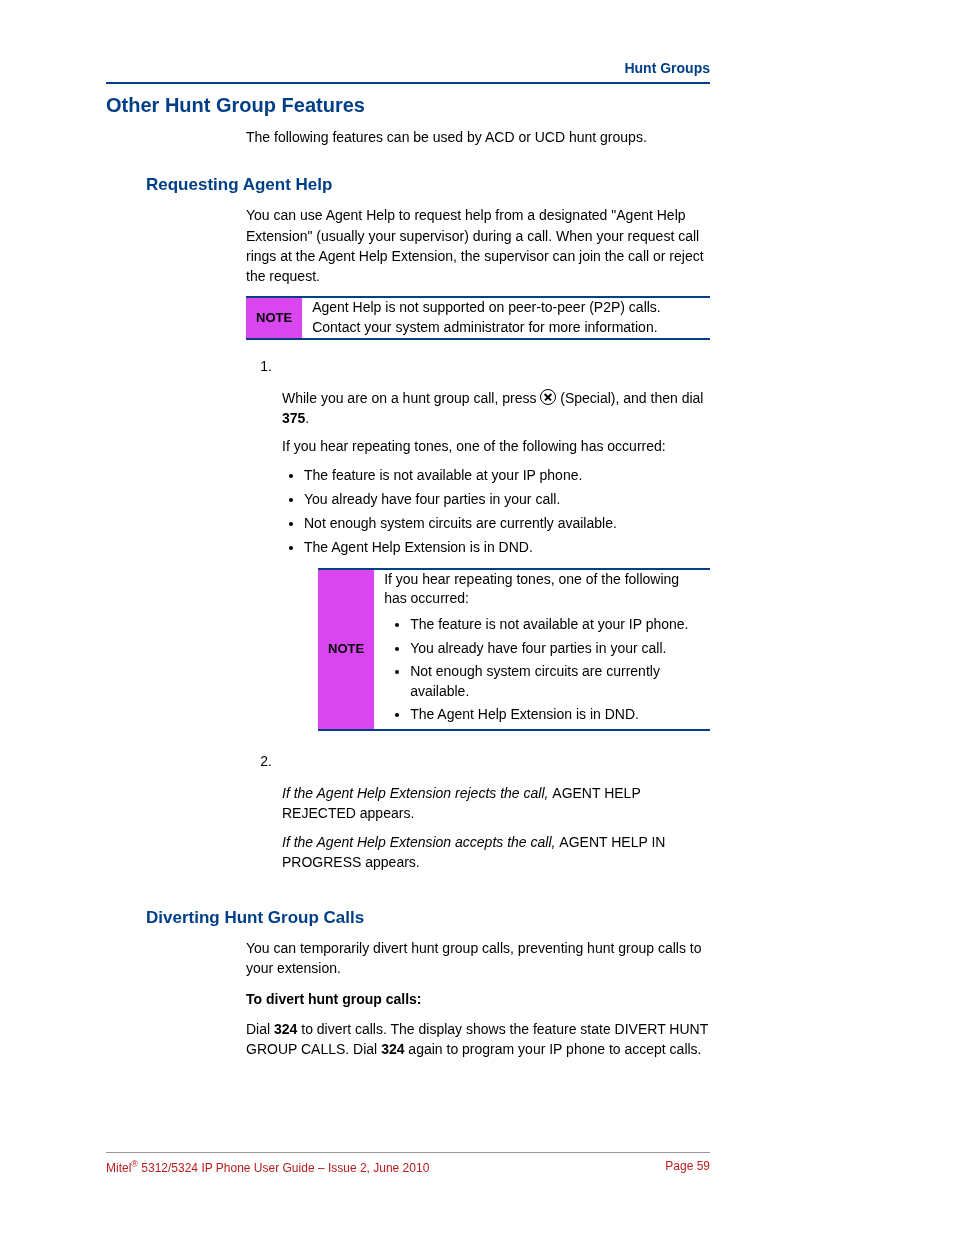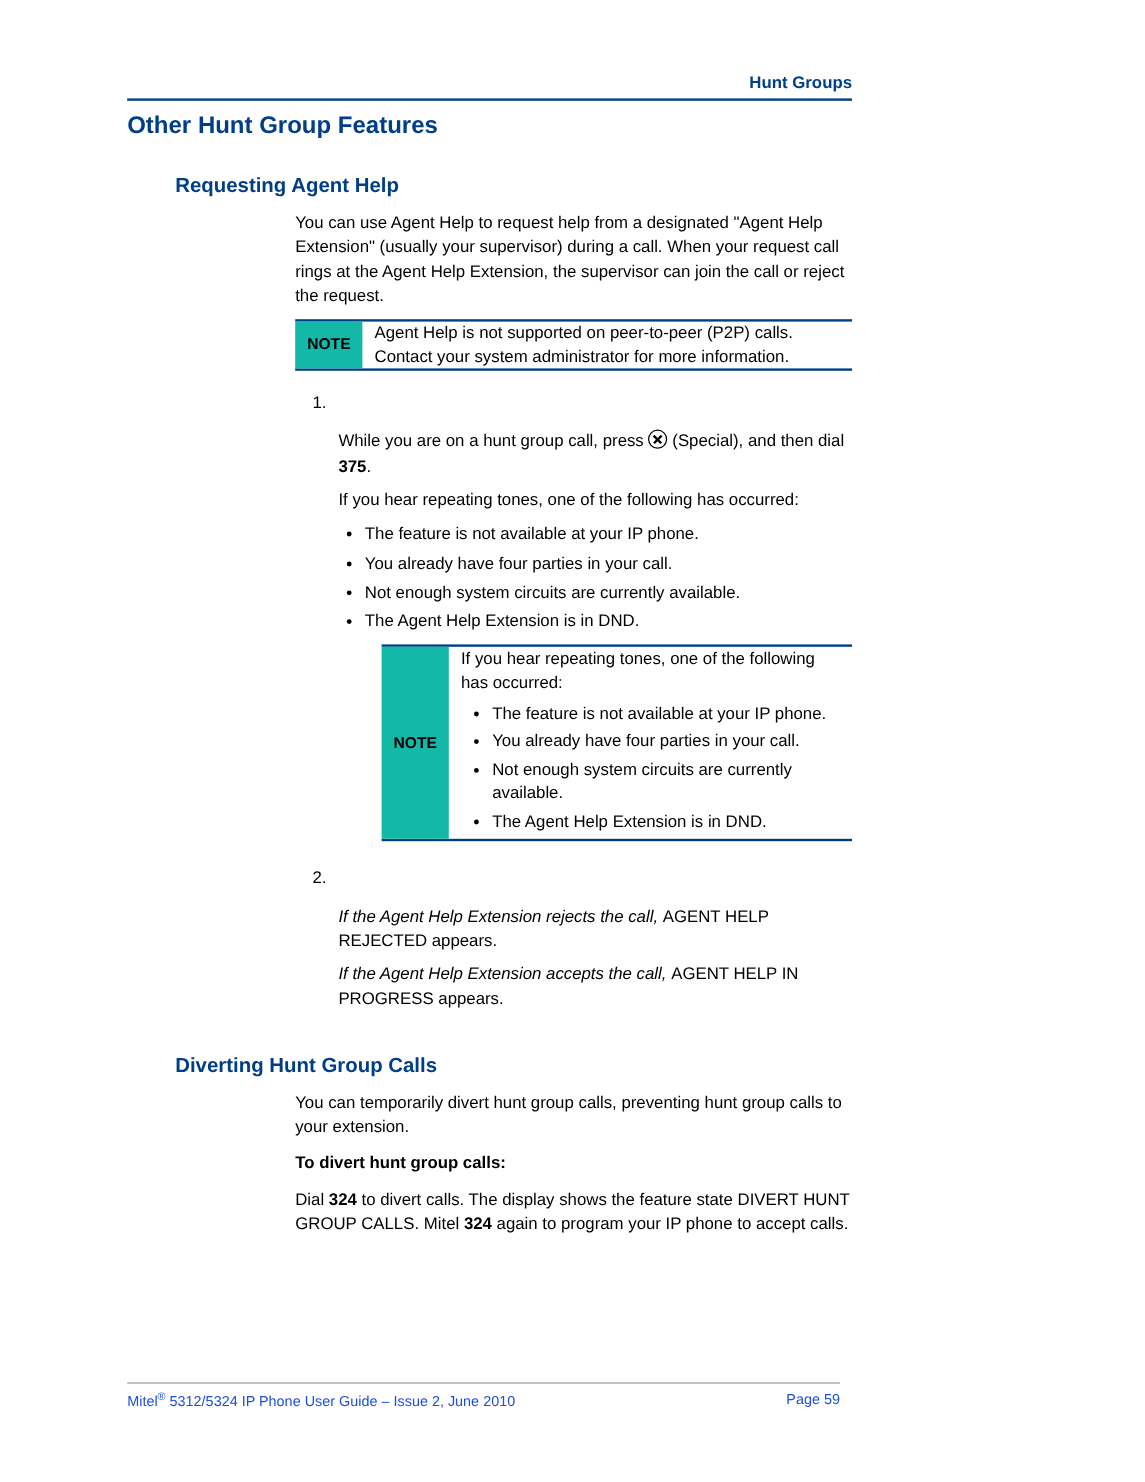--- a/index.html
+++ b/index.html
@@ -75,21 +75,21 @@
   .bullets li { margin: 4px 0; }
   .bold { font-weight: bold; }
   .italic { font-style: italic; }
   .note-box {
     border-top: 2px solid #003f87;
     border-bottom: 2px solid #003f87;
     display: flex;
     margin: 10px 0 16px 0;
   }
   .note-box .note-label {
-    background: #14b8a6;
+    background: #d946ef;
     color: #000;
     font-weight: bold;
     font-size: 13px;
     display: flex;
     align-items: center;
     justify-content: center;
     padding: 0 10px;
     flex: 0 0 auto;
   }
   .note-box .note-text {
@@ -117,42 +117,45 @@
     top: 50%;
     width: 9px;
     height: 1.5px;
     background: #000;
   }
   .icon-circle-x::before { transform: translate(-50%,-50%) rotate(45deg); }
   .icon-circle-x::after  { transform: translate(-50%,-50%) rotate(-45deg); }
   .footer {
     position: absolute;
     left: 106px;
-    right: 116px;
+    right: 106px;
     bottom: 60px;
     border-top: 1px solid #999;
     padding-top: 6px;
     display: flex;
     justify-content: space-between;
     font-size: 12px;
-    color: #1d4ed8;
+    color: #b91c1c;
     gap: 12px;
   }
   .footer sup { font-size: 9px; }
 </style>
 </head>
 <body>
 
 <div class="page">
 
   <div class="header-label">Hunt Groups</div>
   <hr class="rule">
 
   <div class="h1">Other Hunt Group Features</div>
 
+  <div class="body-indent">
+    <p>The following features can be used by ACD or UCD hunt groups.</p>
+  </div>
 
   <div class="h2">Requesting Agent Help</div>
 
   <div class="body-indent">
     <p>You can use Agent Help to request help from a designated "Agent Help Extension" (usually your supervisor) during a call. When your request call rings at the Agent Help Extension, the supervisor can join the call or reject the request.</p>
 
     <div class="note-box">
       <div class="note-label">NOTE</div>
       <div class="note-text">Agent Help is not supported on peer-to-peer (P2P) calls. Contact your system administrator for more information.</div>
     </div>
@@ -202,21 +205,21 @@
       </div>
     </div>
   </div>
 
   <div class="h2">Diverting Hunt Group Calls</div>
 
   <div class="body-indent">
     <p>You can temporarily divert hunt group calls, preventing hunt group calls to your extension.</p>
     <p class="bold">To divert hunt group calls:</p>
     <p class="inner-indent">
-      <span>Dial </span><span class="bold">324</span><span> to divert calls. The display shows the feature state DIVERT HUNT GROUP CALLS. Mitel </span><span class="bold">324</span><span> again to program your IP phone to accept calls.</span>
+      <span>Dial </span><span class="bold">324</span><span> to divert calls. The display shows the feature state DIVERT HUNT GROUP CALLS. Dial </span><span class="bold">324</span><span> again to program your IP phone to accept calls.</span>
     </p>
   </div>
 
   <div class="footer">
     <div>
       <span>Mitel</span><sup>®</sup><span> 5312/5324 IP Phone User Guide  – Issue 2, June 2010</span>
     </div>
     <div>Page 59</div>
   </div>
 

